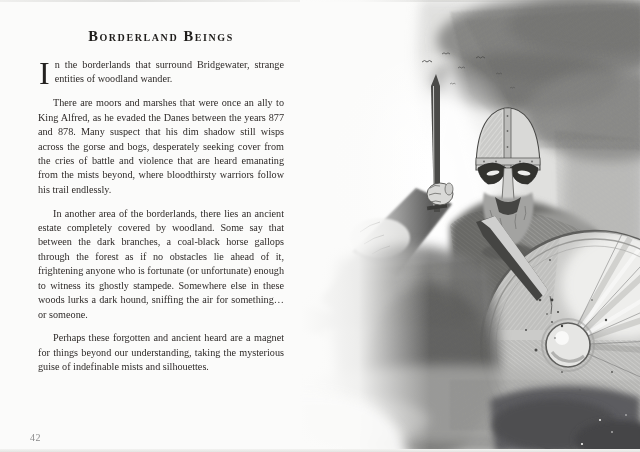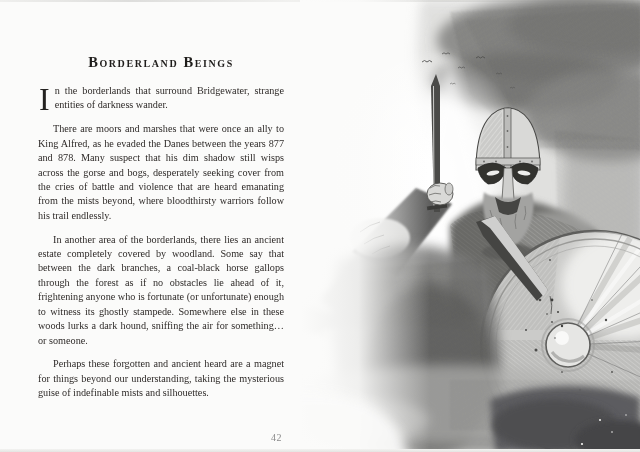--- a/index.html
+++ b/index.html
@@ -4,42 +4,42 @@
 <style>
   html,body{margin:0;padding:0;background:#ffffff;}
   .stage{position:relative;width:640px;height:452px;background:#fbfbfa;overflow:hidden;
          font-family:"Liberation Serif", serif;color:#2e2a28;}
   .edge-top{position:absolute;top:0;left:0;right:0;height:2px;
             background:linear-gradient(90deg,#ececea,#d6d6d4 20%,#eeeeec 45%,#dcdcda 70%,#e8e8e6);opacity:.8;}
   .edge-bottom{position:absolute;bottom:0;left:0;right:0;height:3px;background:#ecECEA;
             background:linear-gradient(0deg,#e4e4e2,#f3f3f1);}
   
   .textcol{position:absolute;left:38px;top:0;width:246px;}
-  .heading{margin:54px 0 0 0;text-align:center;font-size:14.5px;font-weight:bold;
+  .heading{margin:28px 0 0 0;text-align:center;font-size:14.5px;font-weight:bold;
            font-variant:small-caps;letter-spacing:1.6px;color:#1f1d1b;}
   .para{font-size:10.2px;line-height:14.4px;text-align:justify;margin:0 0 9.5px 0;}
   .para.indent{text-indent:15px;}
   .para.first{margin-top:13px;}
   .dropcap{float:left;font-size:32px;line-height:25px;padding:3px 5px 0 1px;color:#242220;}
-  .pagenum{position:absolute;left:56px;width:226px;bottom:9px;text-align:right;
+  .pagenum{position:absolute;left:30px;width:226px;bottom:9px;text-align:left;
            font-size:10px;color:#8b8b8b;letter-spacing:.5px;}
   
   .illo{position:absolute;left:300px;top:0;width:340px;height:452px;}
   .illo svg{display:block;}
 </style>
 </head>
 <body>
 
 <div class="stage">
 
   <div class="edge-top"></div>
 
   <div class="textcol">
     <h1 class="heading">Borderland Beings</h1>
-    <p class="para first"><span class="dropcap">I</span><span>n the borderlands that surround Bridgewater, strange entities of darkness wander.</span></p>
+    <p class="para first"><span class="dropcap">I</span><span>n the borderlands that surround Bridgewater, strange entities of woodland wander.</span></p>
     <p class="para indent">There are moors and marshes that were once an ally to King Alfred, as he evaded the Danes between the years 877 and 878. Many suspect that his dim shadow still wisps across the gorse and bogs, desperately seeking cover from the cries of battle and violence that are heard emanating from the mists beyond, where bloodthirsty warriors follow his trail endlessly.</p>
     <p class="para indent">In another area of the borderlands, there lies an ancient estate completely covered by woodland. Some say that between the dark branches, a coal-black horse gallops through the forest as if no obstacles lie ahead of it, frightening anyone who is fortunate (or unfortunate) enough to witness its ghostly stampede. Somewhere else in these woods lurks a dark hound, sniffing the air for something…or someone.</p>
     <p class="para indent">Perhaps these forgotten and ancient heard are a magnet for things beyond our understanding, taking the mysterious guise of indefinable mists and silhouettes.</p>
   </div>
   <div class="pagenum">42</div>
 
   <div class="illo" role="img" aria-label="Grayscale ink and watercolor illustration of a Viking warrior in a spectacled helmet raising a sword, holding a seax and a large round shield, beneath a stormy hatched sky with birds and distant headlands">
   <svg width="340" height="452" viewBox="0 0 340 452">
     <defs>
       <filter id="b6" x="-40%" y="-40%" width="180%" height="180%">

